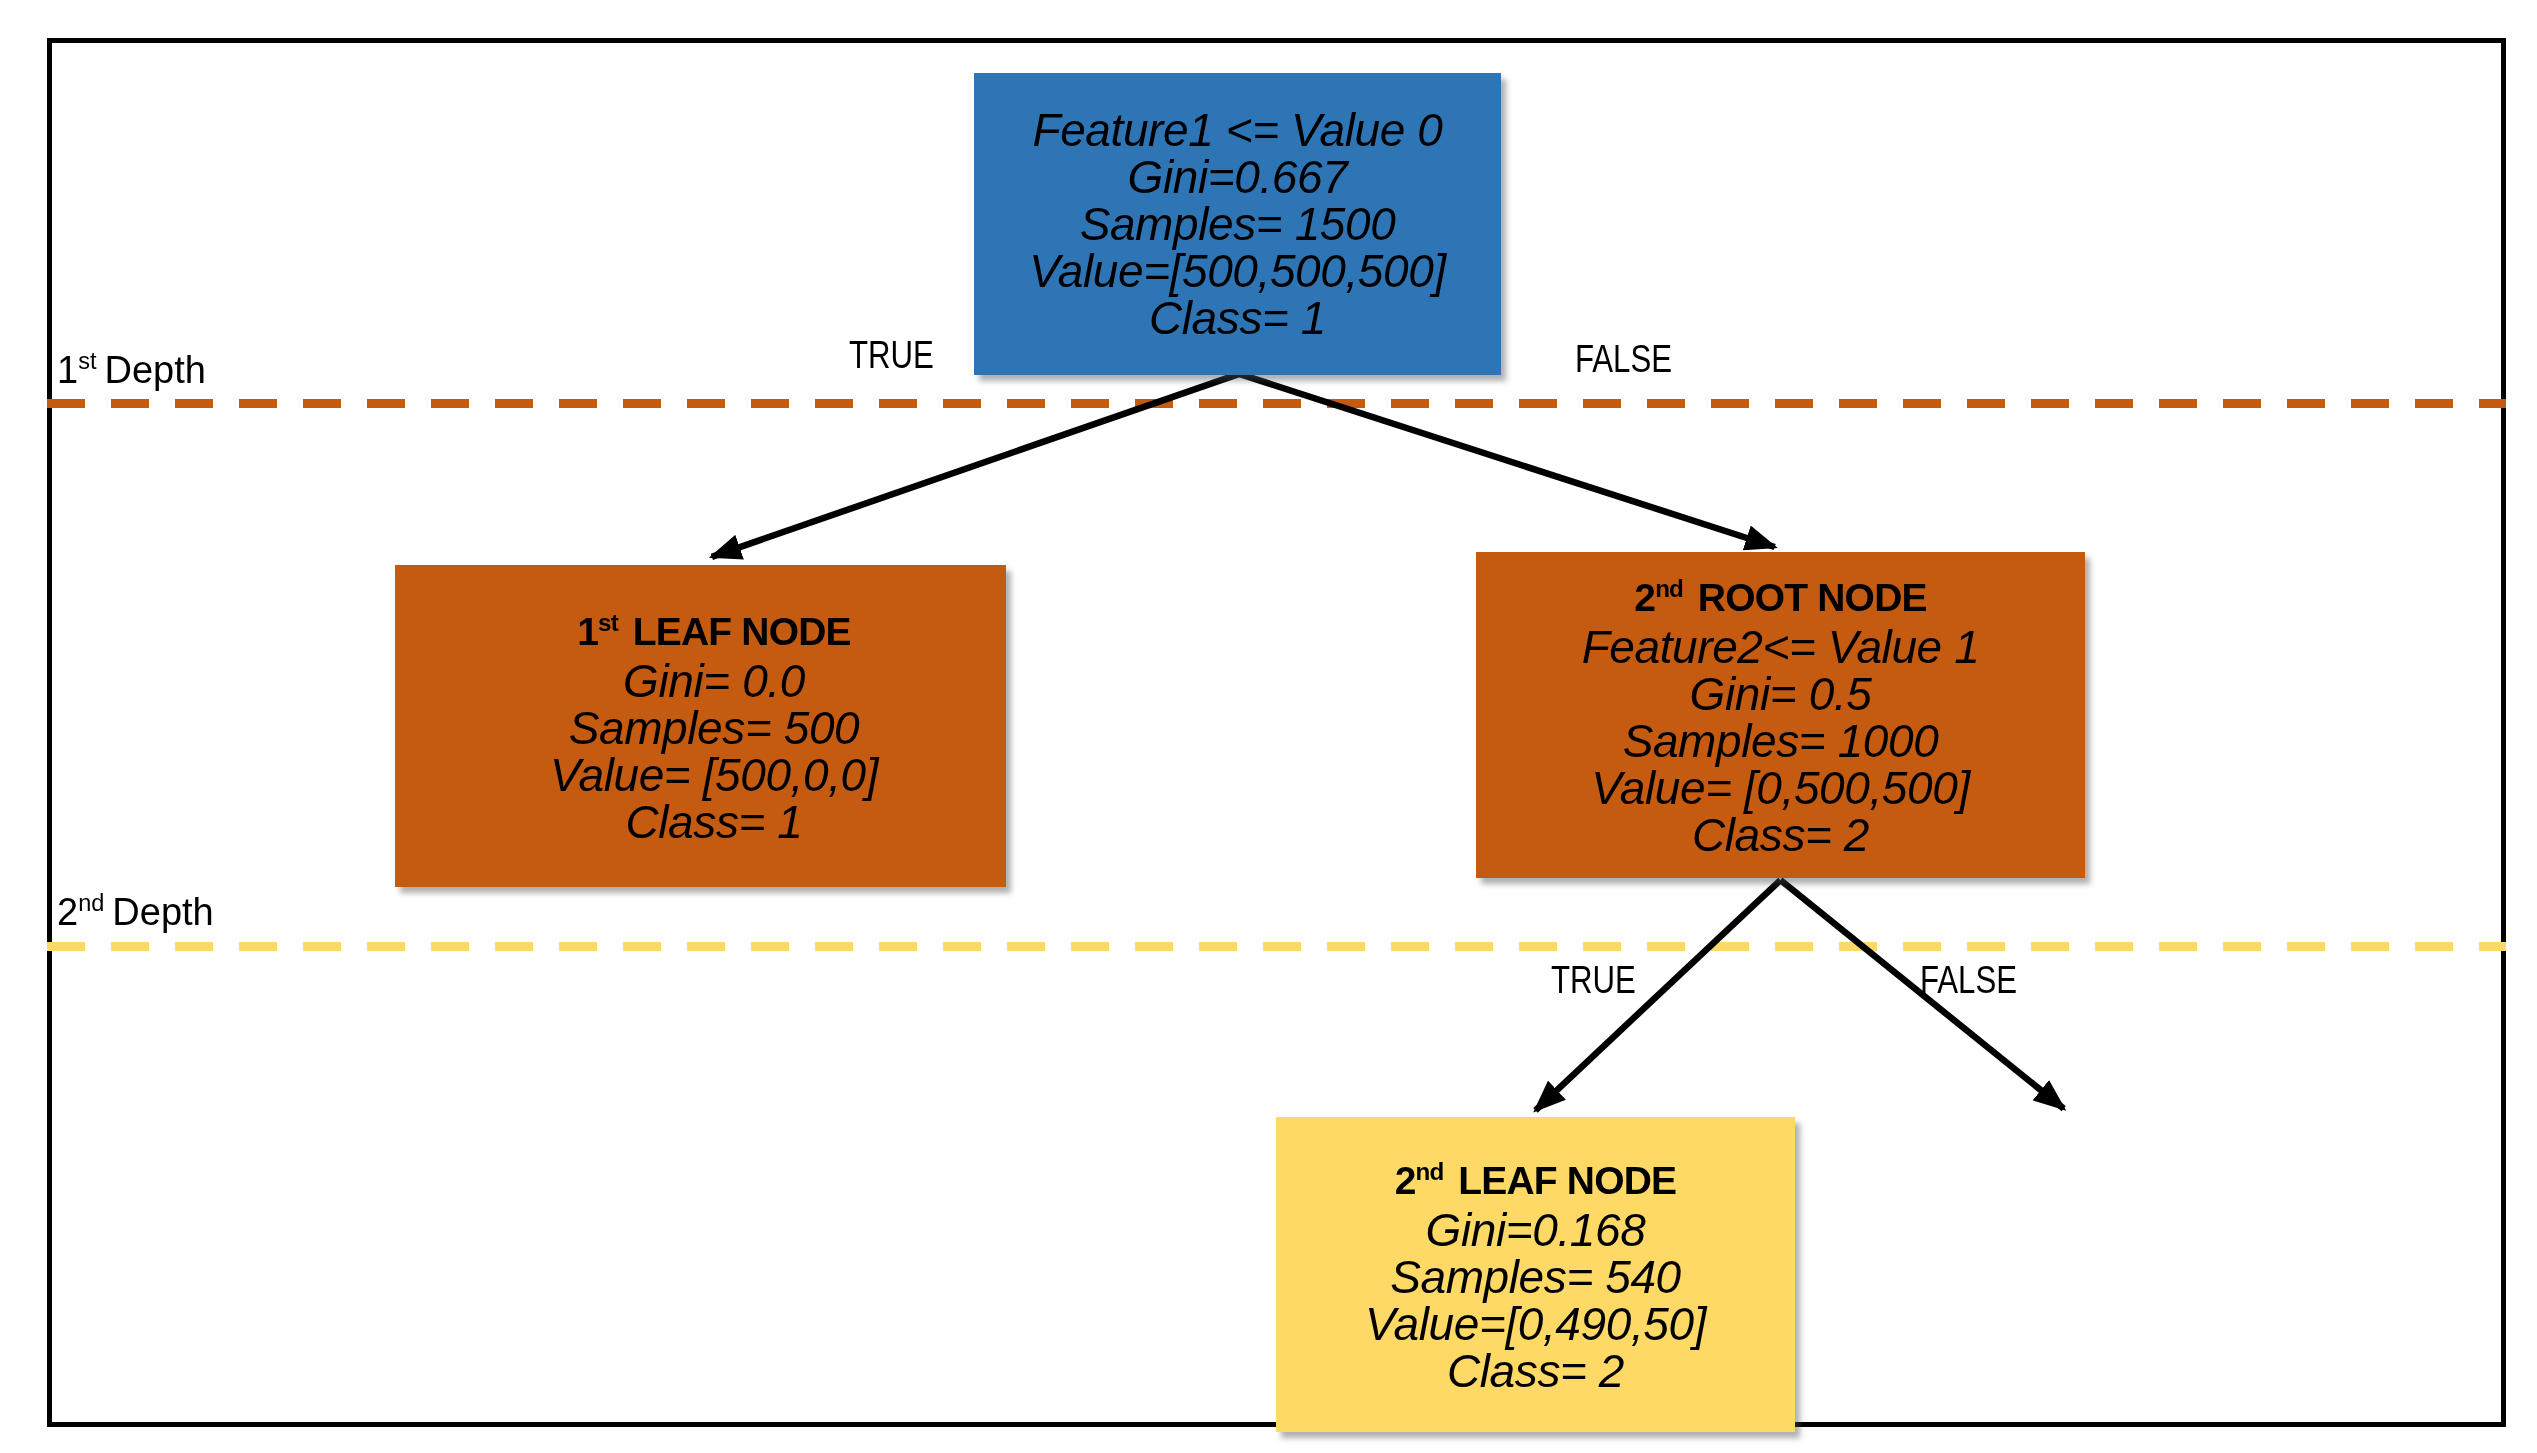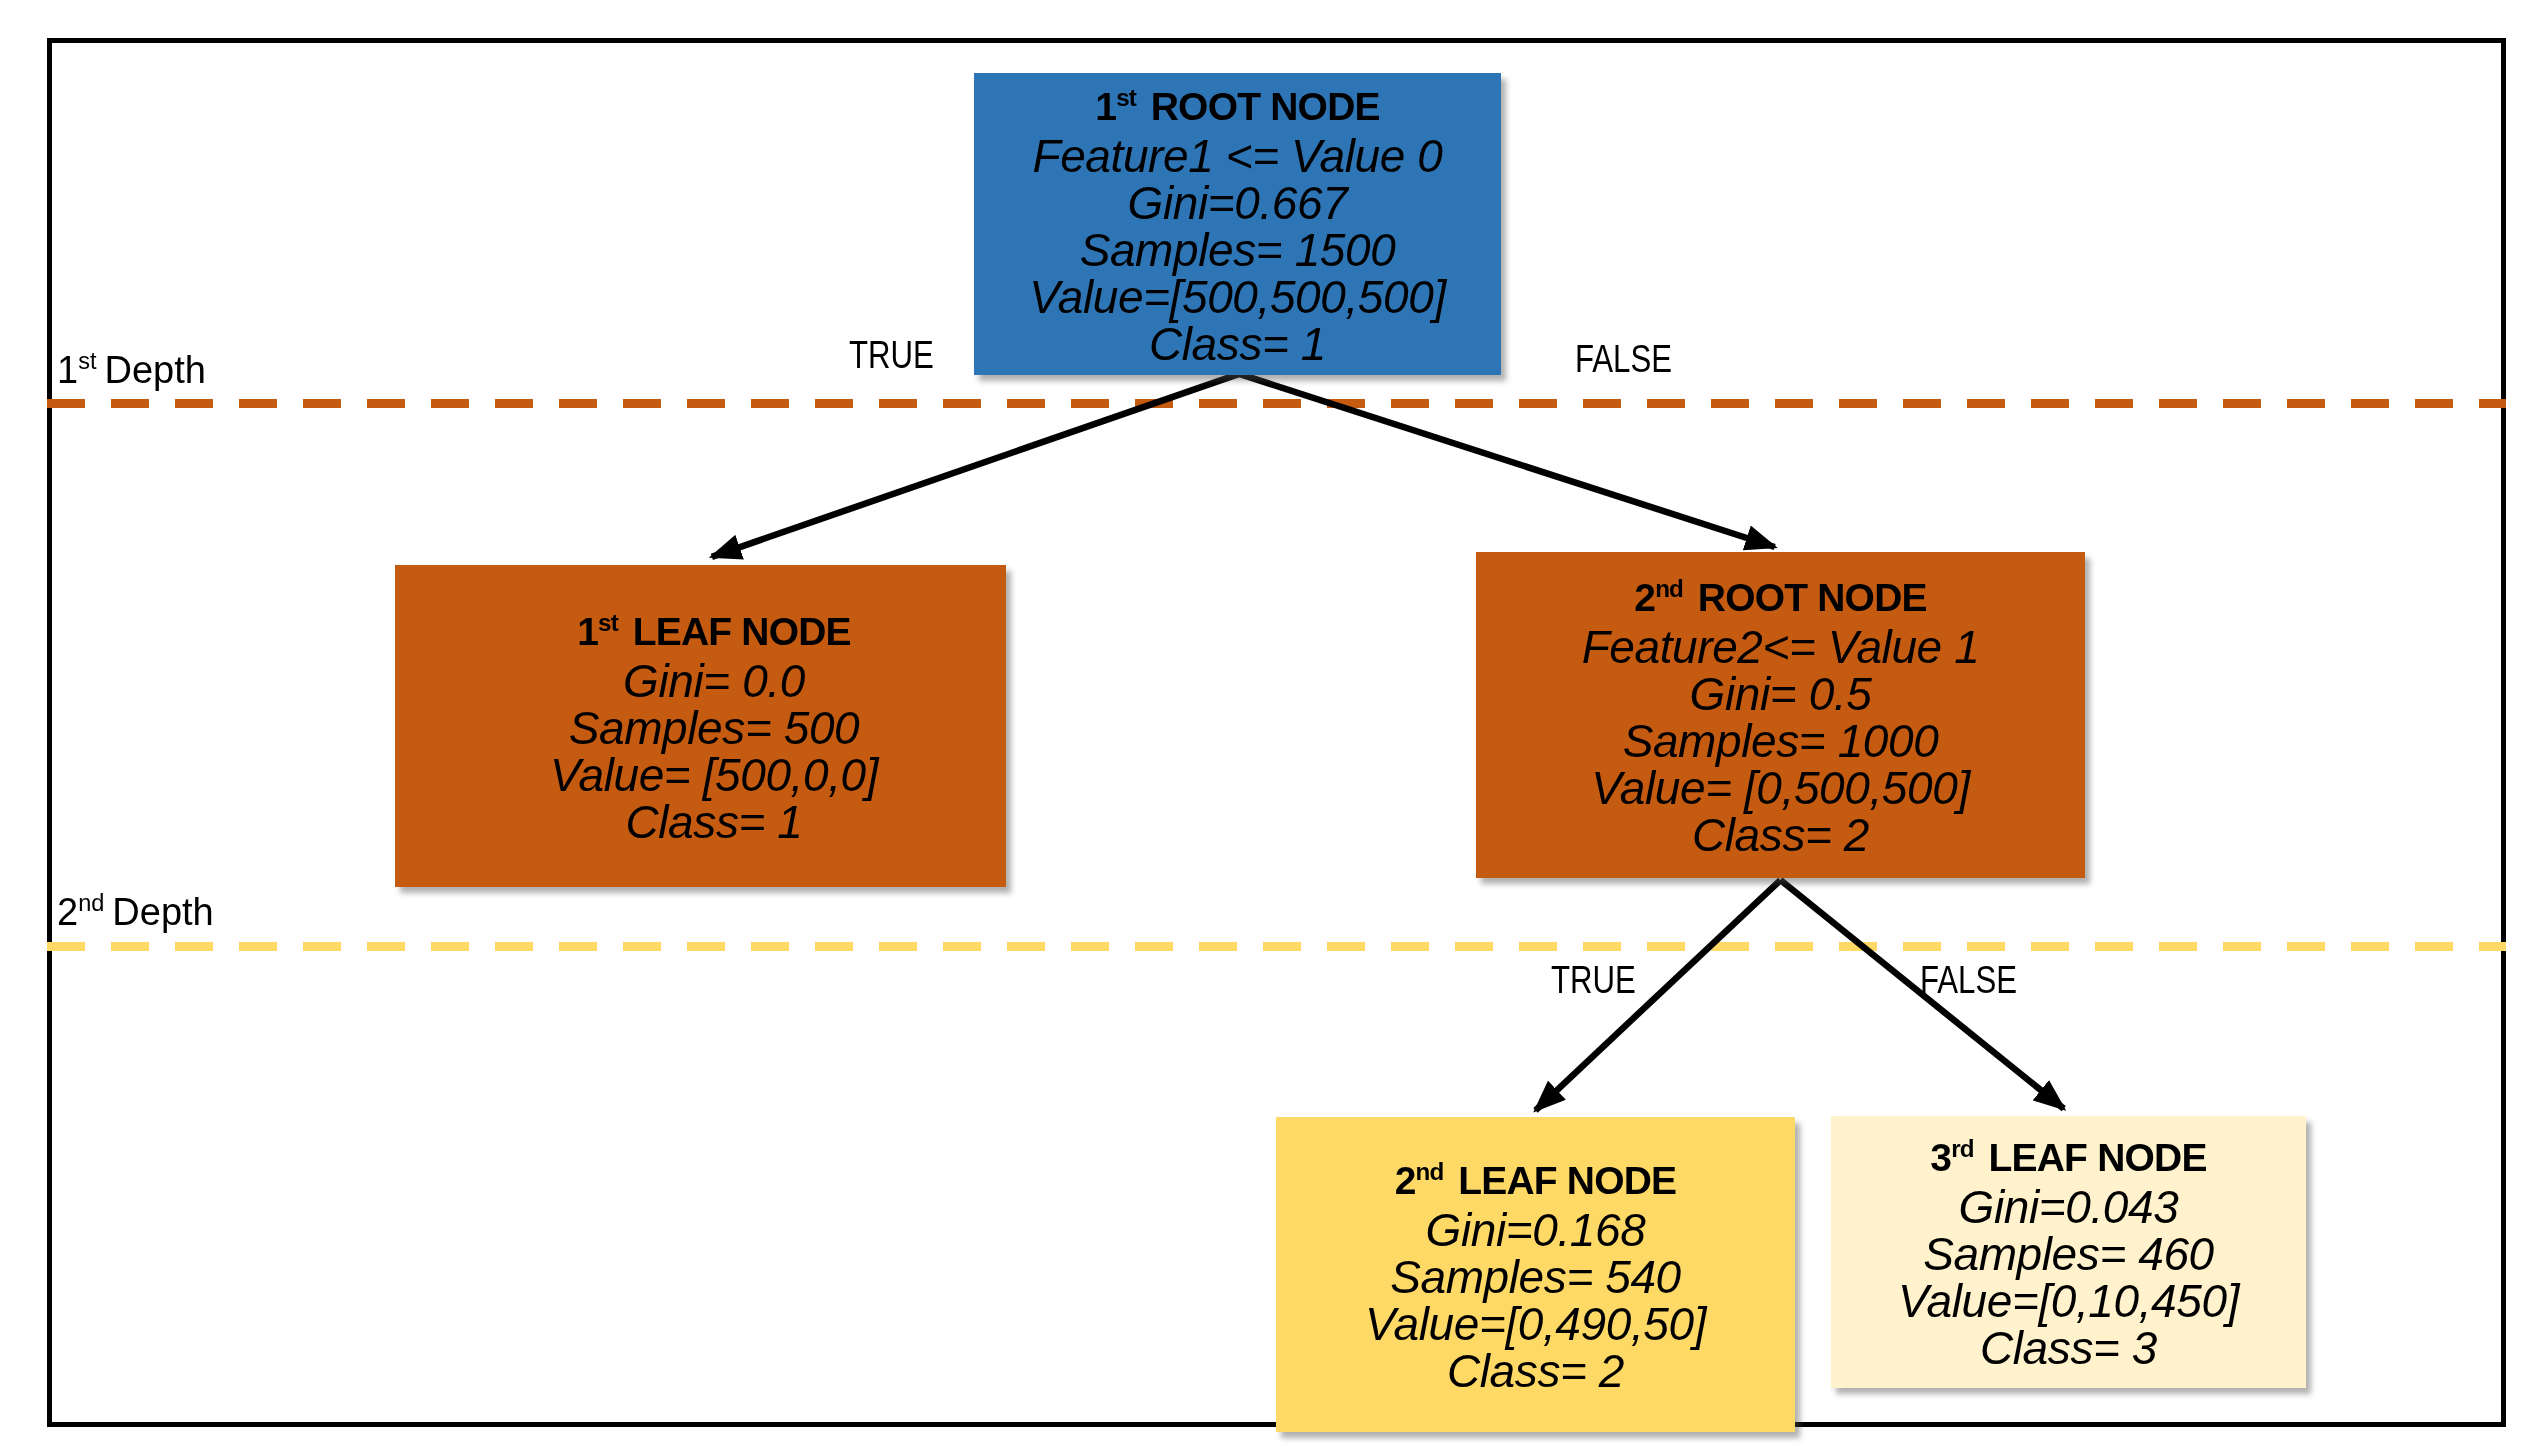--- a/index.html
+++ b/index.html
@@ -132,23 +132,20 @@
         <path d="M0,0 L10,4 L0,8 Z" fill="#000000"></path>
       </marker>
     </defs>
     <line x1="1518" y1="458" x2="872" y2="682" stroke="#000000" stroke-width="8" marker-end="url(#ah)"></line>
     <line x1="1518" y1="458" x2="2174" y2="670" stroke="#000000" stroke-width="8" marker-end="url(#ah)"></line>
     <line x1="2181" y1="1078" x2="1881" y2="1360" stroke="#000000" stroke-width="8" marker-end="url(#ah)"></line>
     <line x1="2181" y1="1078" x2="2528" y2="1358" stroke="#000000" stroke-width="8" marker-end="url(#ah)"></line>
   </svg>
 
   <div class="node root1" style="--c: #2E75B6;">
-    <div class="node-title">
-      <span>1</span><sup>st</sup><span class="title-rest">ROOT NODE</span>
-    </div>
     <div class="node-line">Feature1 &lt;= Value 0</div>
     <div class="node-line">Gini=0.667</div>
     <div class="node-line">Samples= 1500</div>
     <div class="node-line">Value=[500,500,500]</div>
     <div class="node-line">Class= 1</div>
   </div>
 
   <div class="node leaf1" style="--c: #C55A11;">
     <div class="node-title">
       <span>1</span><sup>st</sup><span class="title-rest">LEAF NODE</span>
@@ -173,24 +170,15 @@
   <div class="node leaf2" style="--c: #FFD966;">
     <div class="node-title">
       <span>2</span><sup>nd</sup><span class="title-rest">LEAF NODE</span>
     </div>
     <div class="node-line">Gini=0.168</div>
     <div class="node-line">Samples= 540</div>
     <div class="node-line">Value=[0,490,50]</div>
     <div class="node-line">Class= 2</div>
   </div>
 
-  <div class="node leaf3" style="--c: #FFF2CC;">
-    <div class="node-title">
-      <span>3</span><sup>rd</sup><span class="title-rest">LEAF NODE</span>
-    </div>
-    <div class="node-line">Gini=0.043</div>
-    <div class="node-line">Samples= 460</div>
-    <div class="node-line">Value=[0,10,450]</div>
-    <div class="node-line">Class= 3</div>
-  </div>
 
 </div>
 
 
 </body></html>

